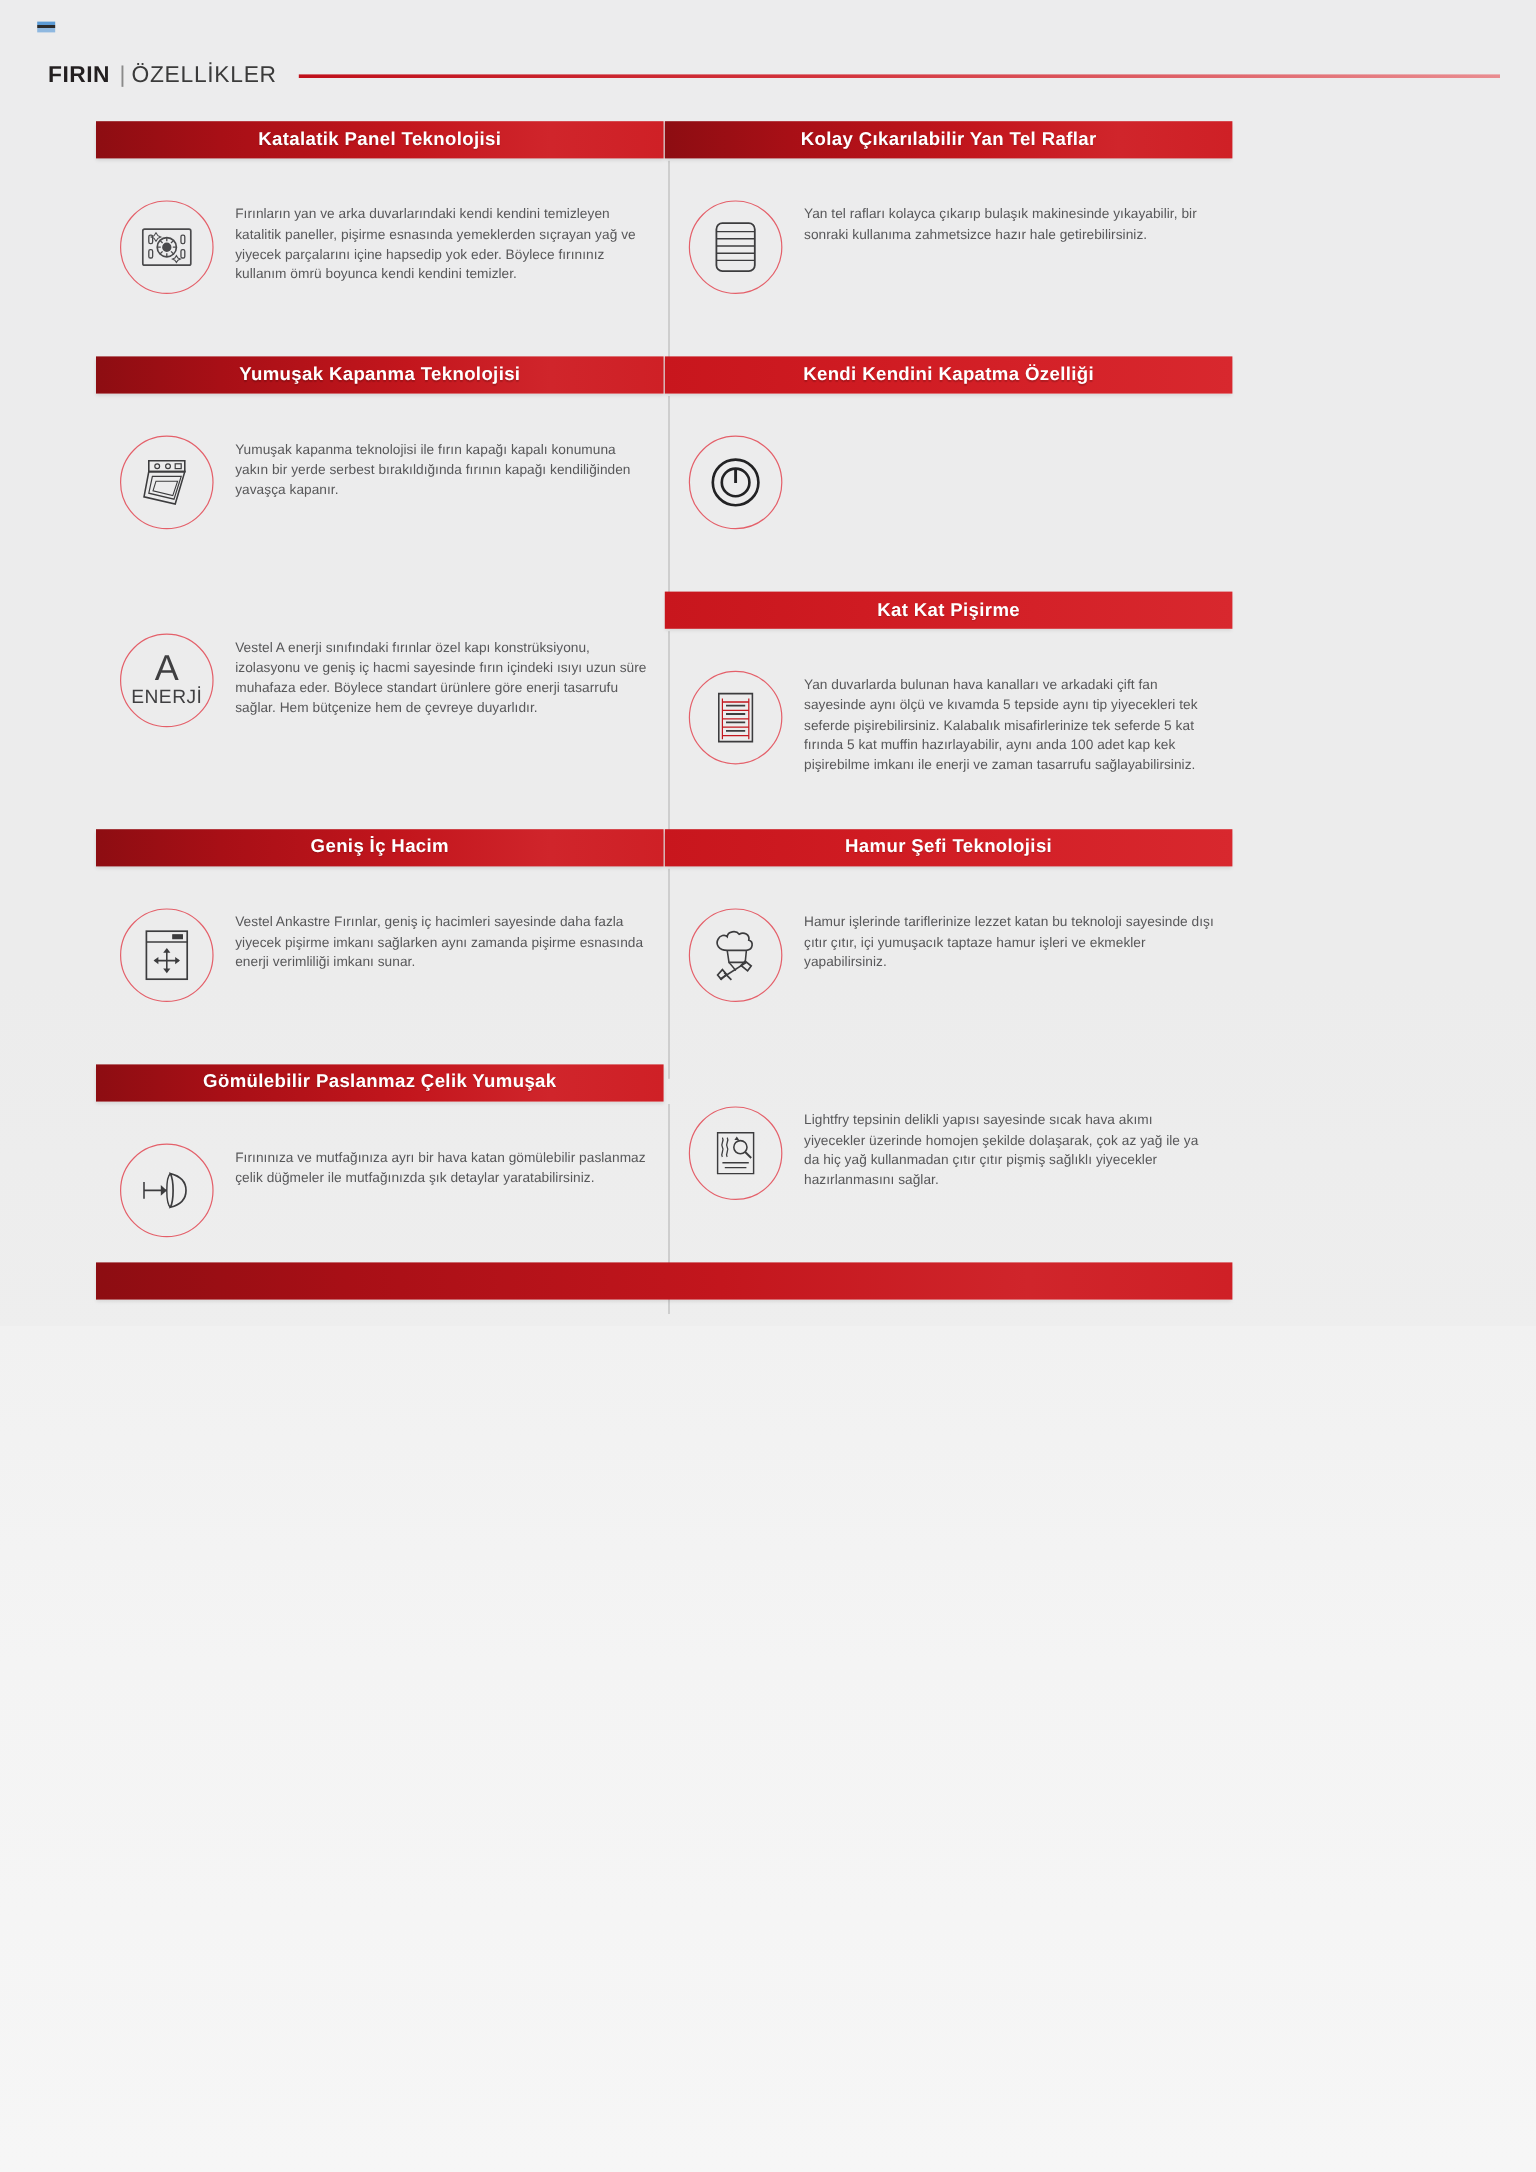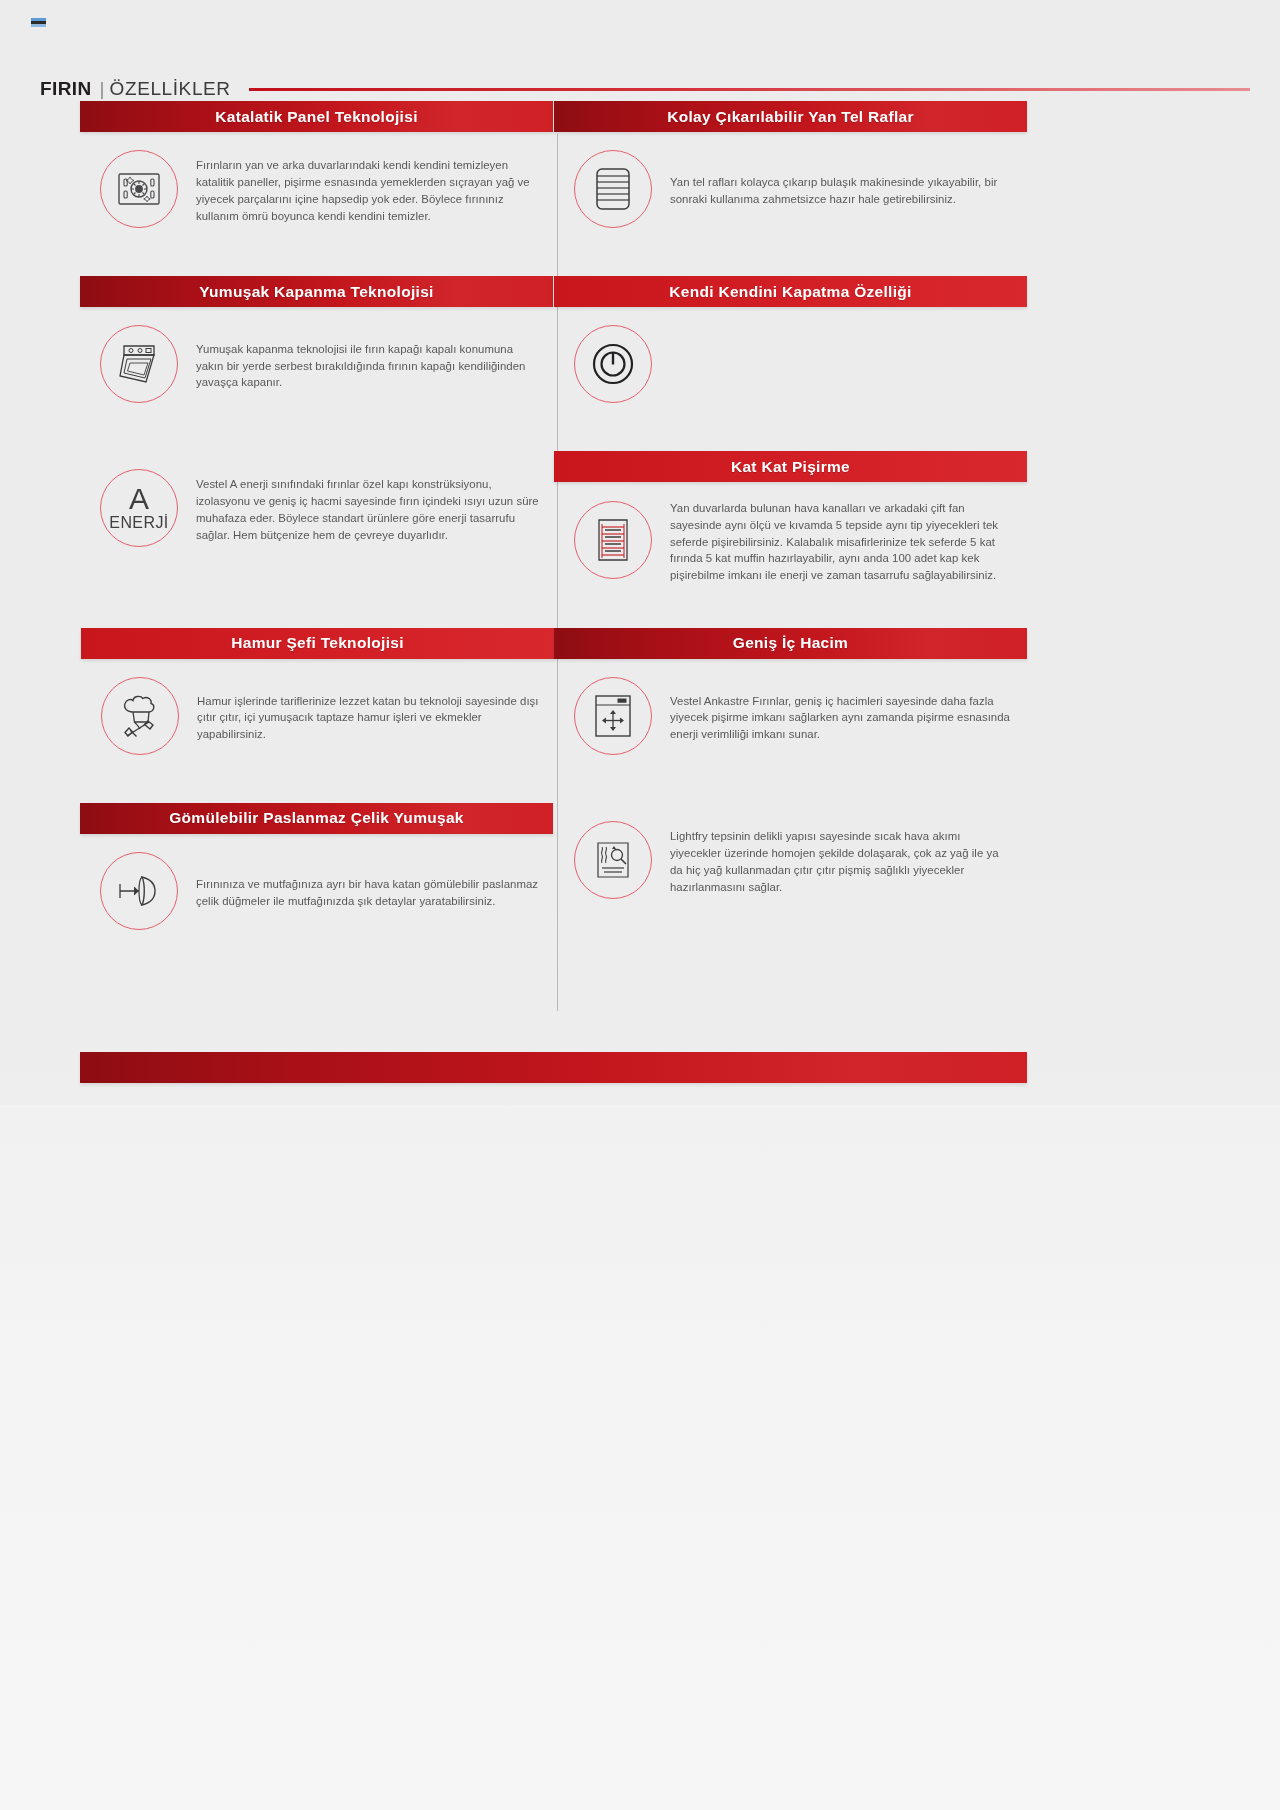--- a/index.html
+++ b/index.html
@@ -42,21 +42,21 @@
       linear-gradient(180deg,
         #5c9bd5 0%, #5c9bd5 30%,
         #2b2b2b 30%, #2b2b2b 62%,
         #8fb8e0 62%, #8fb8e0 100%);
   }
 
   
   .page-header {
     position: absolute;
     left: 40px;
-    top: 75px;
+    top: 49px;
     width: 1210px;
     height: 28px;
     display: flex;
     align-items: center;
   }
   .header-brand {
     font-size: 19px;
     font-weight: bold;
     letter-spacing: 0.4px;
     color: #231f20;
@@ -127,24 +127,25 @@
     color: #ffffff;
     font-size: 15.5px;
     font-weight: bold;
     letter-spacing: 0.3px;
     text-shadow: 0 1px 1px rgba(0,0,0,0.18);
     white-space: nowrap;
   }
 
   .feature-body {
     display: flex;
-    align-items: center;
+    align-items: flex-start;
     padding: 12px 14px 20px 20px;
     min-height: 120px;
     box-sizing: border-box;
+    margin-top: 21px;
   }
   .icon-circle {
     flex: 0 0 auto;
     width: 76px;
     height: 76px;
     border: 1.4px solid #e4606a;
     border-radius: 50%;
     display: flex;
     align-items: center;
     justify-content: center;
@@ -356,42 +357,20 @@
           <div class="feature-text">Yan duvarlarda bulunan hava kanalları ve arkadaki çift fan sayesinde aynı ölçü ve kıvamda 5 tepside aynı tip yiyecekleri tek seferde pişirebilirsiniz. Kalabalık misafirlerinize tek seferde 5 kat fırında 5 kat muffin hazırlayabilir, aynı anda 100 adet kap kek pişirebilme imkanı ile enerji ve zaman tasarrufu sağlayabilirsiniz.</div>
         </div>
       </div>
     </div>
 
     <div class="row-gap"></div>
 
     <div class="feature-row">
       <div class="col-divider" style="height:175px;"></div>
 
-      <div class="feature-col right">
-        <div class="feature-bar alt">
-          <span class="feature-bar-title">Hamur Şefi Teknolojisi</span>
-        </div>
-        <div class="feature-body">
-          <div class="icon-circle">
-            <svg width="46" height="48" viewBox="0 0 46 48" fill="none" stroke="#3c3c3e" stroke-width="1.4">
-              <path d="M16 20 C9 20 6 15 8.5 10.5 C10 7.5 14 6.5 16 8.5 C16.5 4 23.5 3 26 6.5 C30 4 35 7 34 11.5 C38 12.5 38 19 32 20 Z"></path>
-              <path d="M16 20 L17.5 30 L31 30 L32 20" stroke-width="1.3"></path>
-              <path d="M17.5 30 C20 33 22 35 23 37" stroke-width="1.2"></path>
-              <g stroke-width="1.4">
-                <path d="M10 44 L32 30"></path>
-                <path d="M13.5 38.5 L19.5 44.5 "></path>
-                <path d="M31 29 L36 33 L33 37 L27.5 32.5 Z"></path>
-                <path d="M12 36 L8 40.5 L11 44 L15.5 40 Z"></path>
-              </g>
-            </svg>
-          </div>
-          <div class="feature-text">Hamur işlerinde tariflerinize lezzet katan bu teknoloji sayesinde dışı çıtır çıtır, içi yumuşacık taptaze hamur işleri ve ekmekler yapabilirsiniz.</div>
-        </div>
-      </div>
-
       <div class="feature-col left">
         <div class="feature-bar">
           <span class="feature-bar-title">Geniş İç Hacim</span>
         </div>
         <div class="feature-body">
           <div class="icon-circle">
             <svg width="42" height="46" viewBox="0 0 42 46" fill="none" stroke="#3c3c3e" stroke-width="1.4">
               <rect x="4" y="3" width="34" height="40"></rect>
               <line x1="4" y1="12" x2="38" y2="12" stroke-width="1.2"></line>
               <rect x="26" y="6" width="8" height="3.2" stroke-width="1" fill="#3c3c3e"></rect>
@@ -399,20 +378,42 @@
               <line x1="11" y1="27.5" x2="31" y2="27.5" stroke-width="1.3"></line>
               <path d="M21 17 l-3 4 h6z" fill="#3c3c3e" stroke="none"></path>
               <path d="M21 38 l-3 -4 h6z" fill="#3c3c3e" stroke="none"></path>
               <path d="M10 27.5 l4 -3 v6z" fill="#3c3c3e" stroke="none"></path>
               <path d="M32 27.5 l-4 -3 v6z" fill="#3c3c3e" stroke="none"></path>
             </svg>
           </div>
           <div class="feature-text">Vestel Ankastre Fırınlar, geniş iç hacimleri sayesinde daha fazla yiyecek pişirme imkanı sağlarken aynı zamanda pişirme esnasında enerji verimliliği imkanı sunar.</div>
         </div>
       </div>
+
+      <div class="feature-col right">
+        <div class="feature-bar alt">
+          <span class="feature-bar-title">Hamur Şefi Teknolojisi</span>
+        </div>
+        <div class="feature-body">
+          <div class="icon-circle">
+            <svg width="46" height="48" viewBox="0 0 46 48" fill="none" stroke="#3c3c3e" stroke-width="1.4">
+              <path d="M16 20 C9 20 6 15 8.5 10.5 C10 7.5 14 6.5 16 8.5 C16.5 4 23.5 3 26 6.5 C30 4 35 7 34 11.5 C38 12.5 38 19 32 20 Z"></path>
+              <path d="M16 20 L17.5 30 L31 30 L32 20" stroke-width="1.3"></path>
+              <path d="M17.5 30 C20 33 22 35 23 37" stroke-width="1.2"></path>
+              <g stroke-width="1.4">
+                <path d="M10 44 L32 30"></path>
+                <path d="M13.5 38.5 L19.5 44.5 "></path>
+                <path d="M31 29 L36 33 L33 37 L27.5 32.5 Z"></path>
+                <path d="M12 36 L8 40.5 L11 44 L15.5 40 Z"></path>
+              </g>
+            </svg>
+          </div>
+          <div class="feature-text">Hamur işlerinde tariflerinize lezzet katan bu teknoloji sayesinde dışı çıtır çıtır, içi yumuşacık taptaze hamur işleri ve ekmekler yapabilirsiniz.</div>
+        </div>
+      </div>
     </div>
 
     <div class="row-gap"></div>
 
     <div class="feature-row">
       <div class="col-divider" style="height:175px;"></div>
 
       <div class="feature-col left">
         <div class="feature-bar">
           <span class="feature-bar-title">Gömülebilir Paslanmaz Çelik Yumuşak</span>

